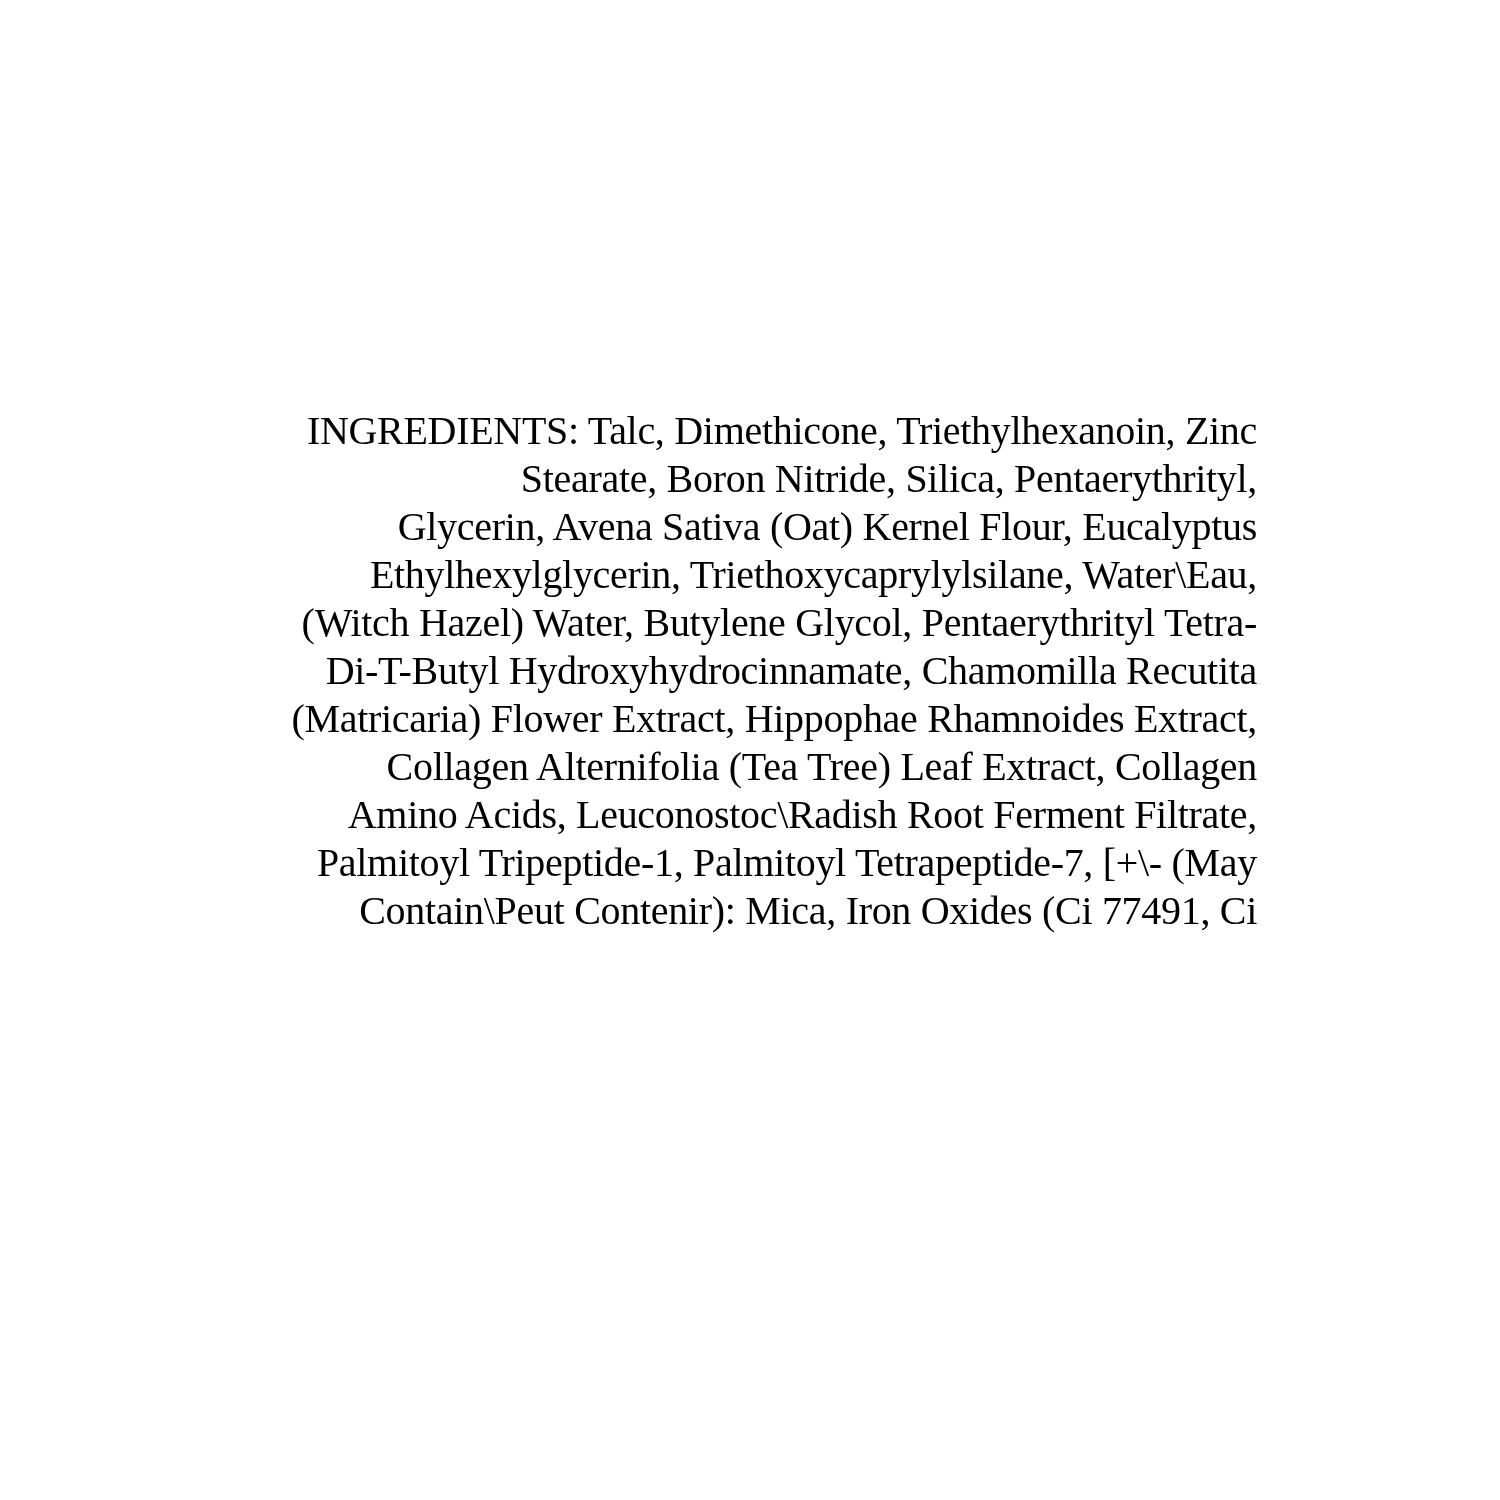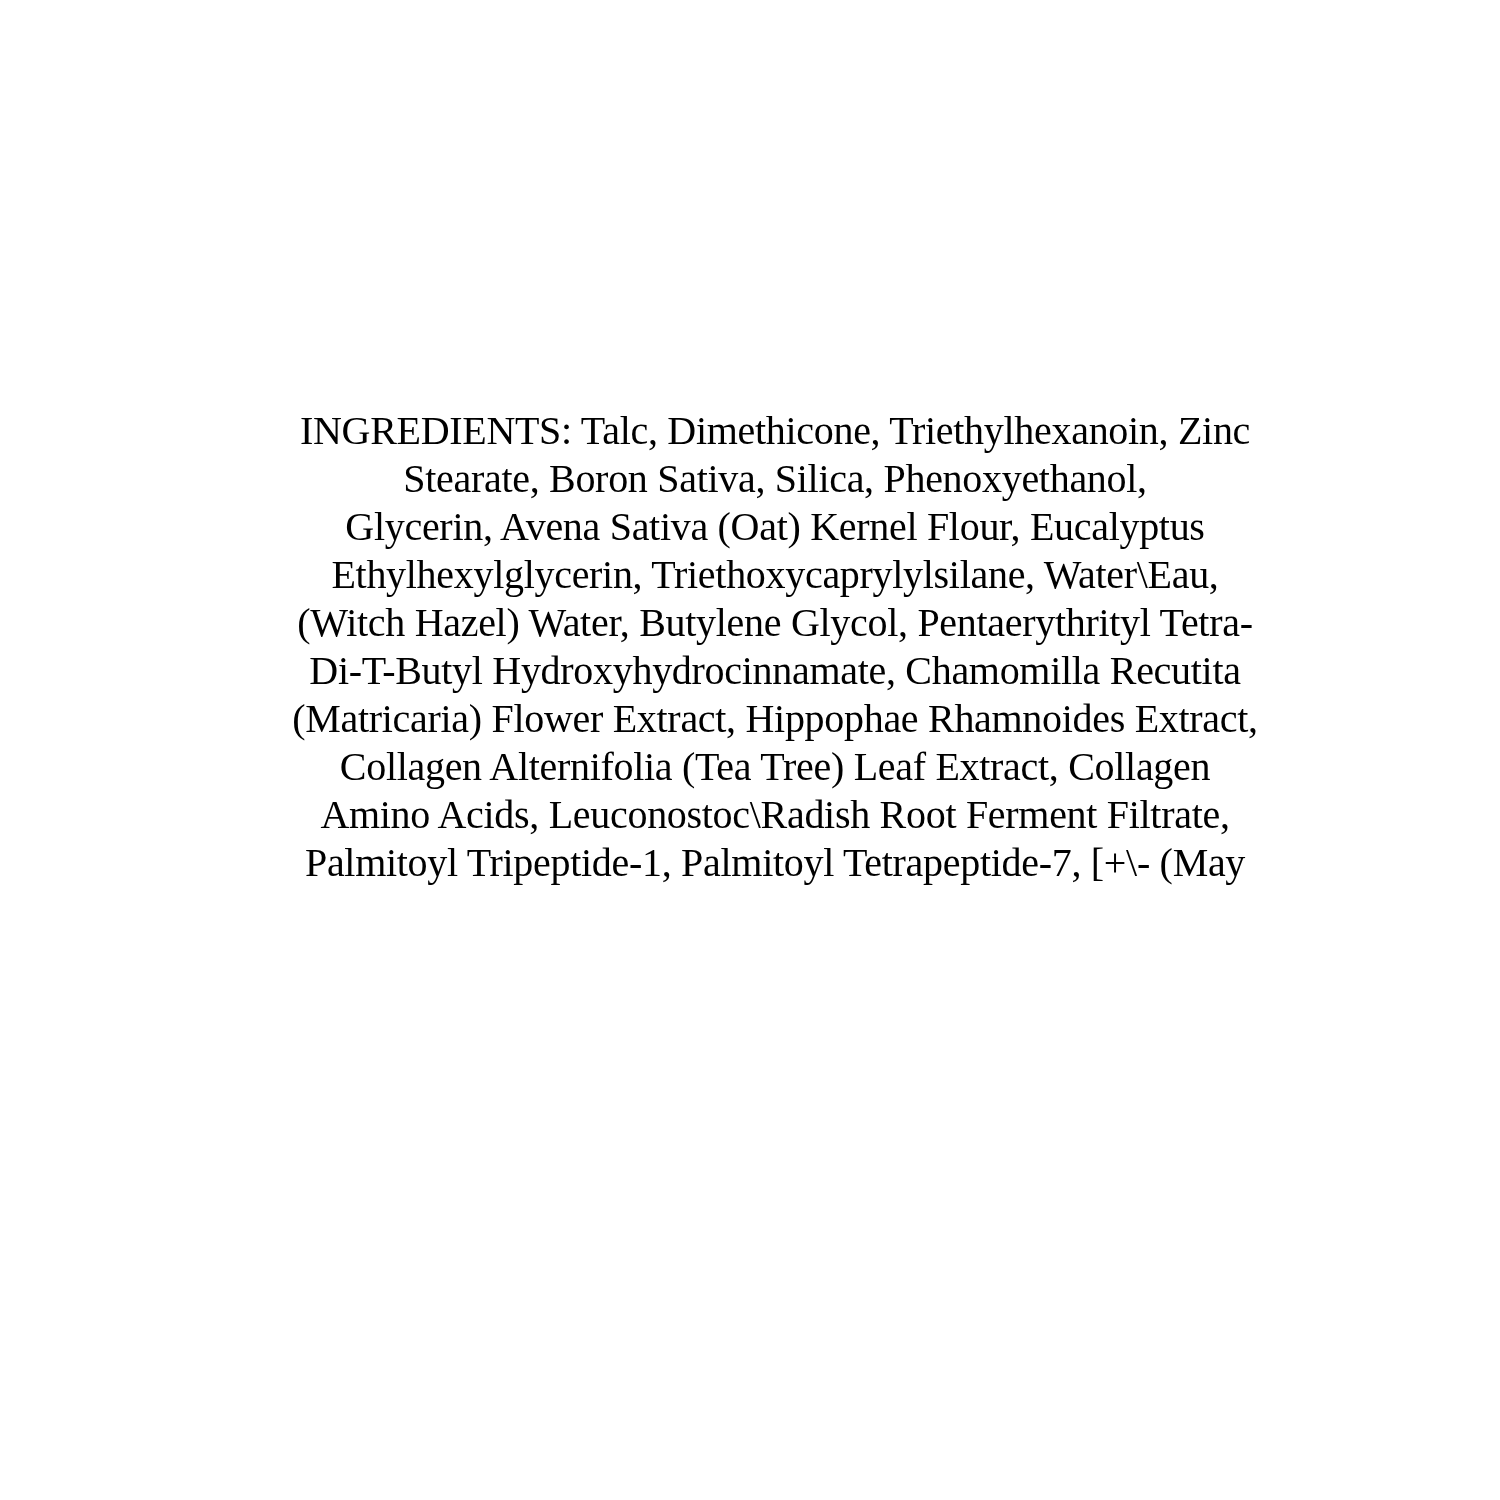--- a/index.html
+++ b/index.html
@@ -17,42 +17,43 @@
   .page {
     position: absolute;
     left: 0;
     top: 0;
     width: 1500px;
     height: 1500px;
     background: #ffffff;
   }
   .ingredients-block {
     position: absolute;
-    left: 270px;
+    left: 247px;
     top: 407px;
     width: 1010px;
     color: #000000;
     font-size: 40px;
     line-height: 48px;
     letter-spacing: -0.3px;
-    text-align: center;
+    text-align: right;
   }
   .text-line {
     white-space: nowrap;
   }
 </style>
 </head>
 <body>
 
 <div class="page">
   <div class="ingredients-block">
       <div class="text-line">INGREDIENTS: Talc, Dimethicone, Triethylhexanoin, Zinc</div>
-      <div class="text-line">Stearate, Boron Sativa, Silica, Phenoxyethanol,</div>
+      <div class="text-line">Stearate, Boron Nitride, Silica, Pentaerythrityl,</div>
       <div class="text-line">Glycerin, Avena Sativa (Oat) Kernel Flour, Eucalyptus</div>
       <div class="text-line">Ethylhexylglycerin, Triethoxycaprylylsilane, Water\Eau,</div>
       <div class="text-line">(Witch Hazel) Water, Butylene Glycol, Pentaerythrityl Tetra-</div>
       <div class="text-line">Di-T-Butyl Hydroxyhydrocinnamate, Chamomilla Recutita</div>
       <div class="text-line">(Matricaria) Flower Extract, Hippophae Rhamnoides Extract,</div>
       <div class="text-line">Collagen Alternifolia (Tea Tree) Leaf Extract, Collagen</div>
       <div class="text-line">Amino Acids, Leuconostoc\Radish Root Ferment Filtrate,</div>
       <div class="text-line">Palmitoyl Tripeptide-1, Palmitoyl Tetrapeptide-7, [+\- (May</div>
+      <div class="text-line">Contain\Peut Contenir): Mica, Iron Oxides (Ci 77491, Ci</div>
     </div>
 </div>
 
 </body></html>

